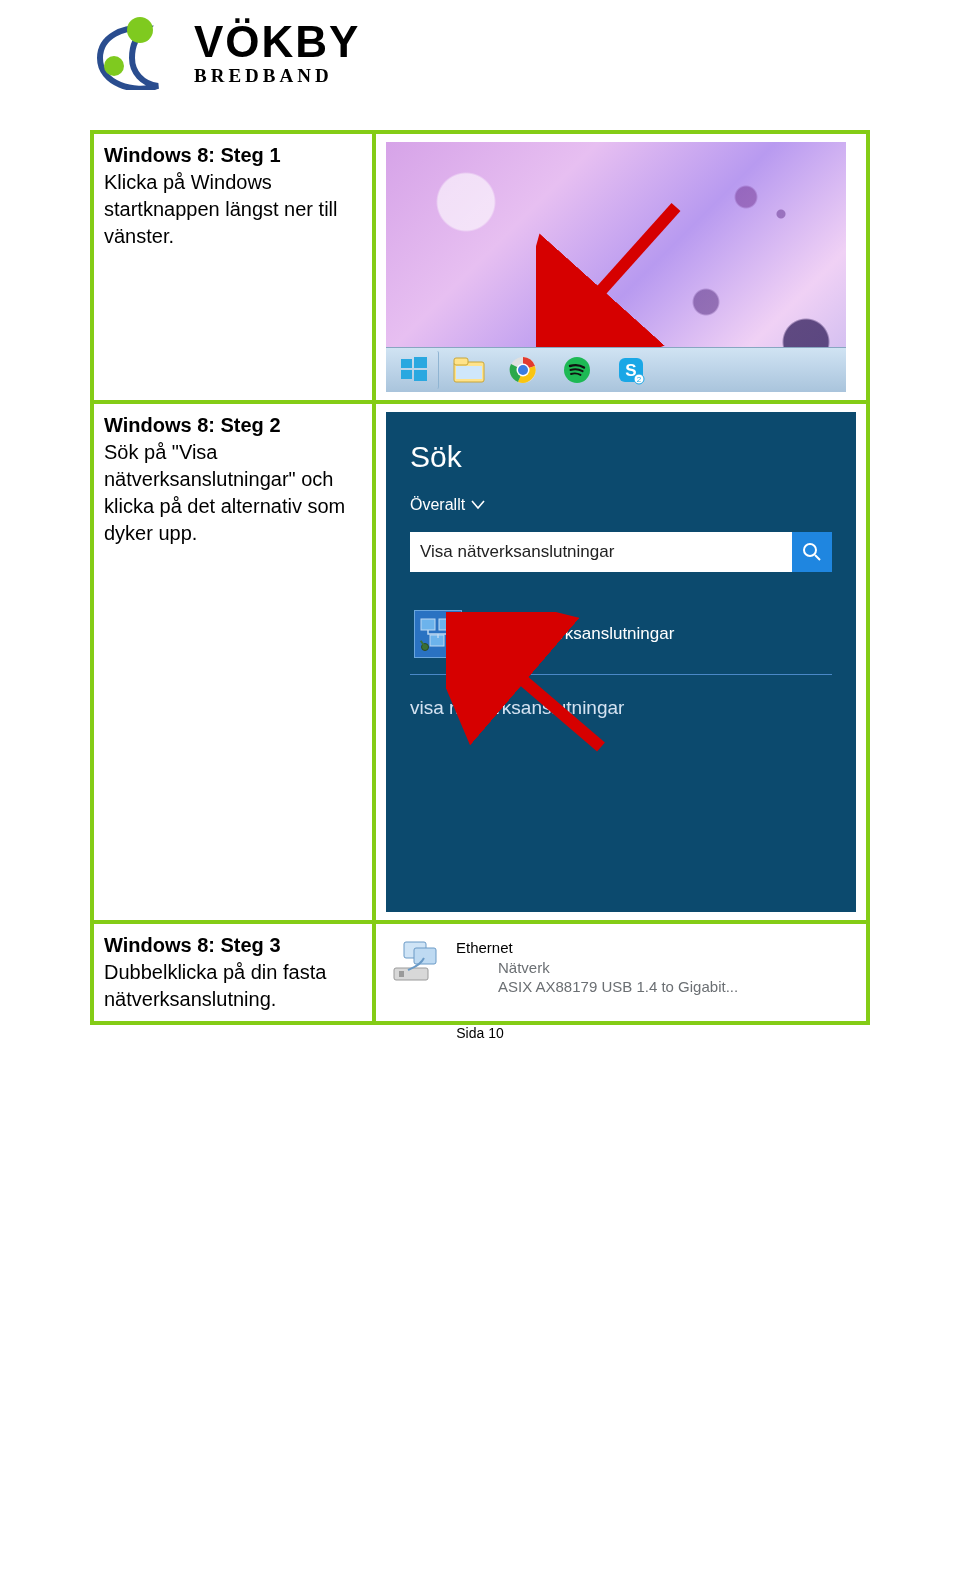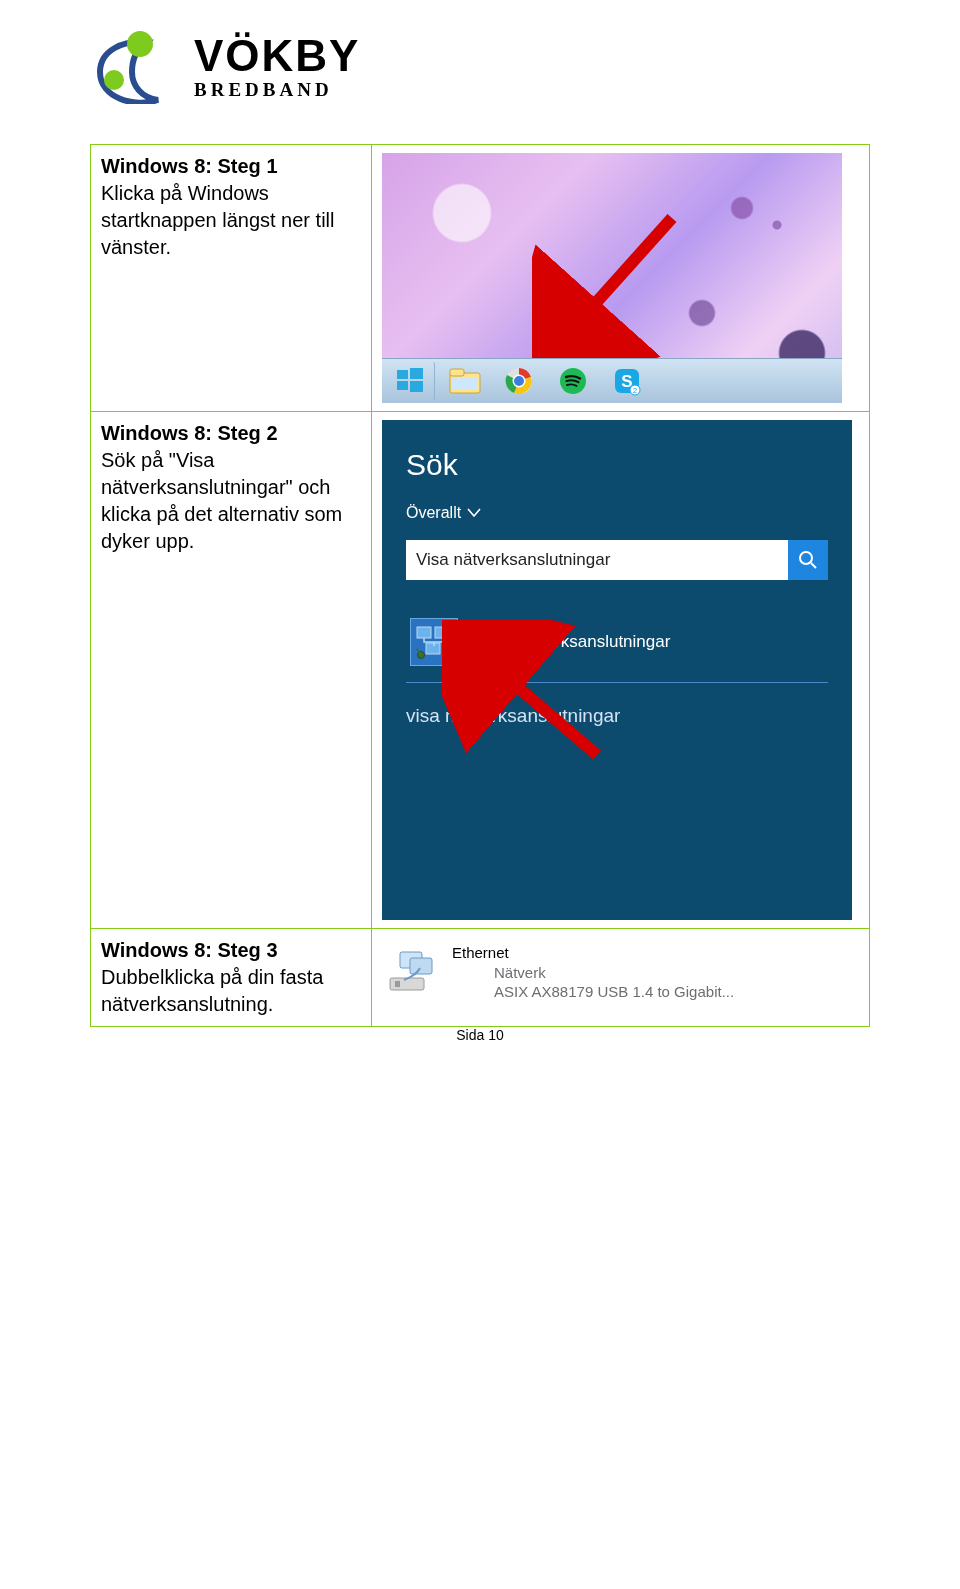--- a/index.html
+++ b/index.html
@@ -3,21 +3,21 @@
 <meta charset="utf-8">
 <style>
   body {
     margin: 0;
     background: #fff;
     font-family: Arial, Helvetica, sans-serif;
     color: #000;
     width: 960px;
   }
   .page {
-    padding: 28px 90px 40px 90px;
+    padding: 14px 90px 40px 90px;
   }
   .logo {
     display: flex;
     align-items: center;
     gap: 14px;
     margin-bottom: 40px;
     height: 76px;
   }
   .logo-mark {
     width: 90px;
@@ -44,21 +44,21 @@
   .section-heading {
     color: #1a6bb8;
     font-size: 23px;
     margin: 10px 0 16px 0;
   }
   table.steps {
     border-collapse: collapse;
     width: 100%;
   }
   table.steps td {
-    border: 1px solid #84cc16;
+    border: 4px solid #84cc16;
     vertical-align: top;
     padding: 8px 10px;
   }
   td.left {
     width: 260px;
     font-size: 20px;
     line-height: 1.35;
   }
   td.left .step-title {
     font-weight: bold;
@@ -144,21 +144,21 @@
   .suggestion {
     margin-top:22px; font-size:19px; color:#d5e3f2; font-weight:300;
   }
   .arrow2 {
     position:absolute; left:60px; top:200px; width:170px; height:150px;
     pointer-events:none;
   }
 
   
   .shot3 {
-    display:flex; align-items:center; gap:12px; padding:6px 4px;
+    display:flex; align-items:flex-start; gap:12px; padding:6px 4px;
     font-family: "Segoe UI", Arial, sans-serif;
     width: 350px;
   }
   .net-icon { width:54px; height:48px; display:flex; align-items:center; justify-content:center; }
   .net-text { font-size:15px; line-height:1.3; }
   .net-text .l1 { color:#000; }
   .net-text .l2, .net-text .l3 { color:#6b6f73;margin-left:42px; }
 
   .footer { text-align:center; font-size:14px; }
 </style>

